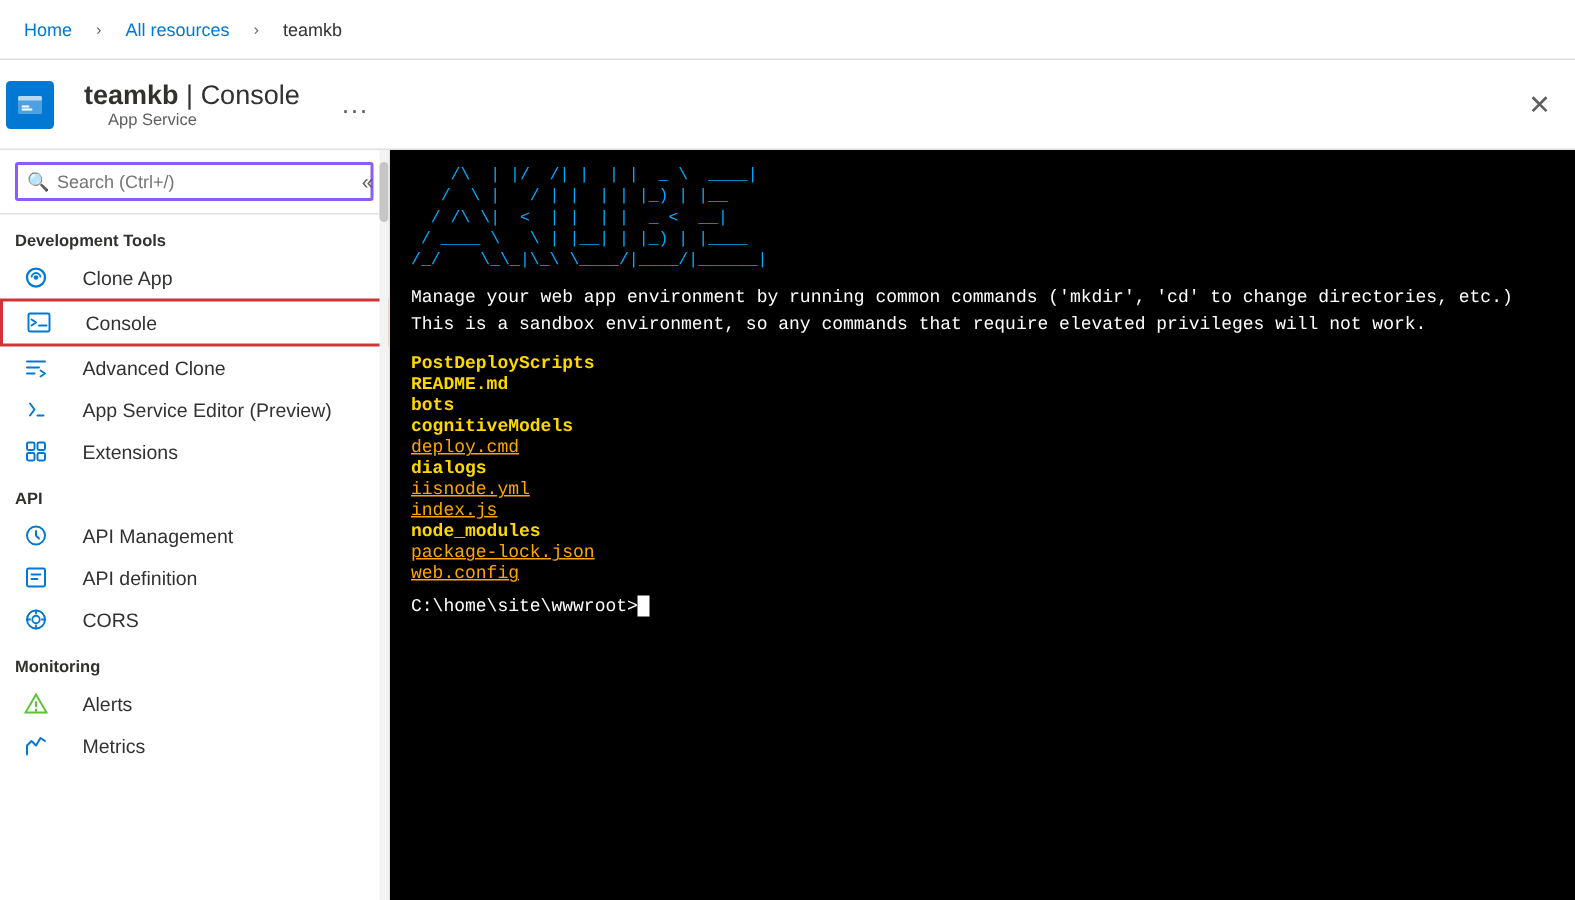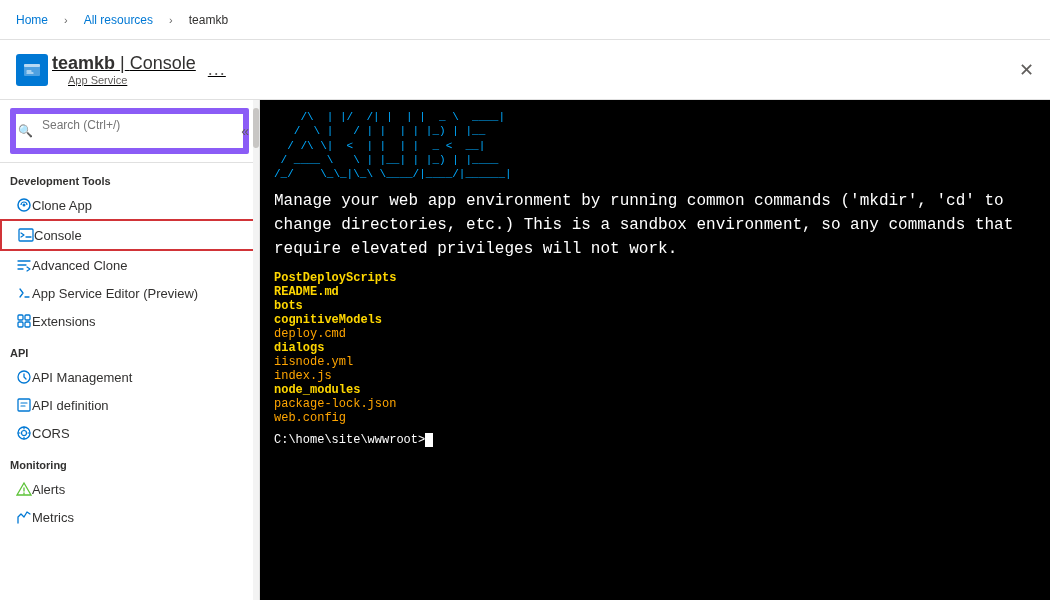--- a/index.html
+++ b/index.html
@@ -24,24 +24,23 @@
     .breadcrumb span.sep { color: #666; font-size: 11px; }
     .breadcrumb span.current { color: #323130; }
 
     
     .header {
       height: 60px;
       background: #fff;
       border-bottom: 1px solid #e0e0e0;
       display: flex;
       align-items: center;
-      padding: 0 16px;
-      gap: 4px;
+      padding: 0 4px;
+      gap: 20px;
       position: relative;
-      text-decoration: underline;
     }
     .app-icon {
       width: 32px;
       height: 32px;
       background: #0078d4;
       border-radius: 3px;
       display: flex;
       align-items: center;
       justify-content: center;
       color: white;
@@ -81,23 +80,23 @@
     }
     .sidebar-search {
       padding: 8px 10px;
       display: flex;
       align-items: center;
       border-bottom: 1px solid #e0e0e0;
       position: relative;
     }
     .sidebar-search input {
       width: 100%;
-      border: 6px solid #8b5cf6;
+      border: 2px solid #8b5cf6;
       border-radius: 2px;
-      padding: 4px 8px 16px 26px;
+      padding: 4px 8px 4px 26px;
       font-size: 12px;
       color: #605e5c;
       outline: none;
     }
     .search-icon-inner {
       position: absolute;
       left: 18px;
       color: #605e5c;
       font-size: 12px;
     }
@@ -132,21 +131,21 @@
       font-size: 11px;
       font-weight: 600;
       color: #323130;
       text-transform: none;
     }
 
     .nav-item {
       display: flex;
       align-items: center;
       padding: 6px 10px 6px 16px;
-      gap: 0;
+      gap: 23px;
       cursor: pointer;
       color: #323130;
       font-size: 13px;
       white-space: nowrap;
       overflow: hidden;
       text-overflow: ellipsis;
     }
     .nav-item.active {
       background: #fff;
       border: 2px solid #d13438;
@@ -181,25 +180,25 @@
     .terminal-art {
       color: #00aaff;
       font-size: 11px;
       line-height: 1.4;
       margin-bottom: 8px;
     }
     .terminal-desc {
       color: #fff;
       margin-bottom: 10px;
       line-height: 1.5;
-      font-size: 16px;
+      font-size: 12px;
     }
     .terminal-prompt { color: #fff; margin-bottom: 4px; }
     .terminal-file-dir { color: #ffd700; font-weight: bold; }
-    .terminal-file-cmd { color: #ffa500; }
+    .terminal-file-cmd { color: #ffa500; text-decoration: underline; }
     .terminal-cursor {
       display: inline-block;
       width: 8px;
       height: 14px;
       background: #fff;
       vertical-align: middle;
     }
   </style>
 </head>
 <body>

